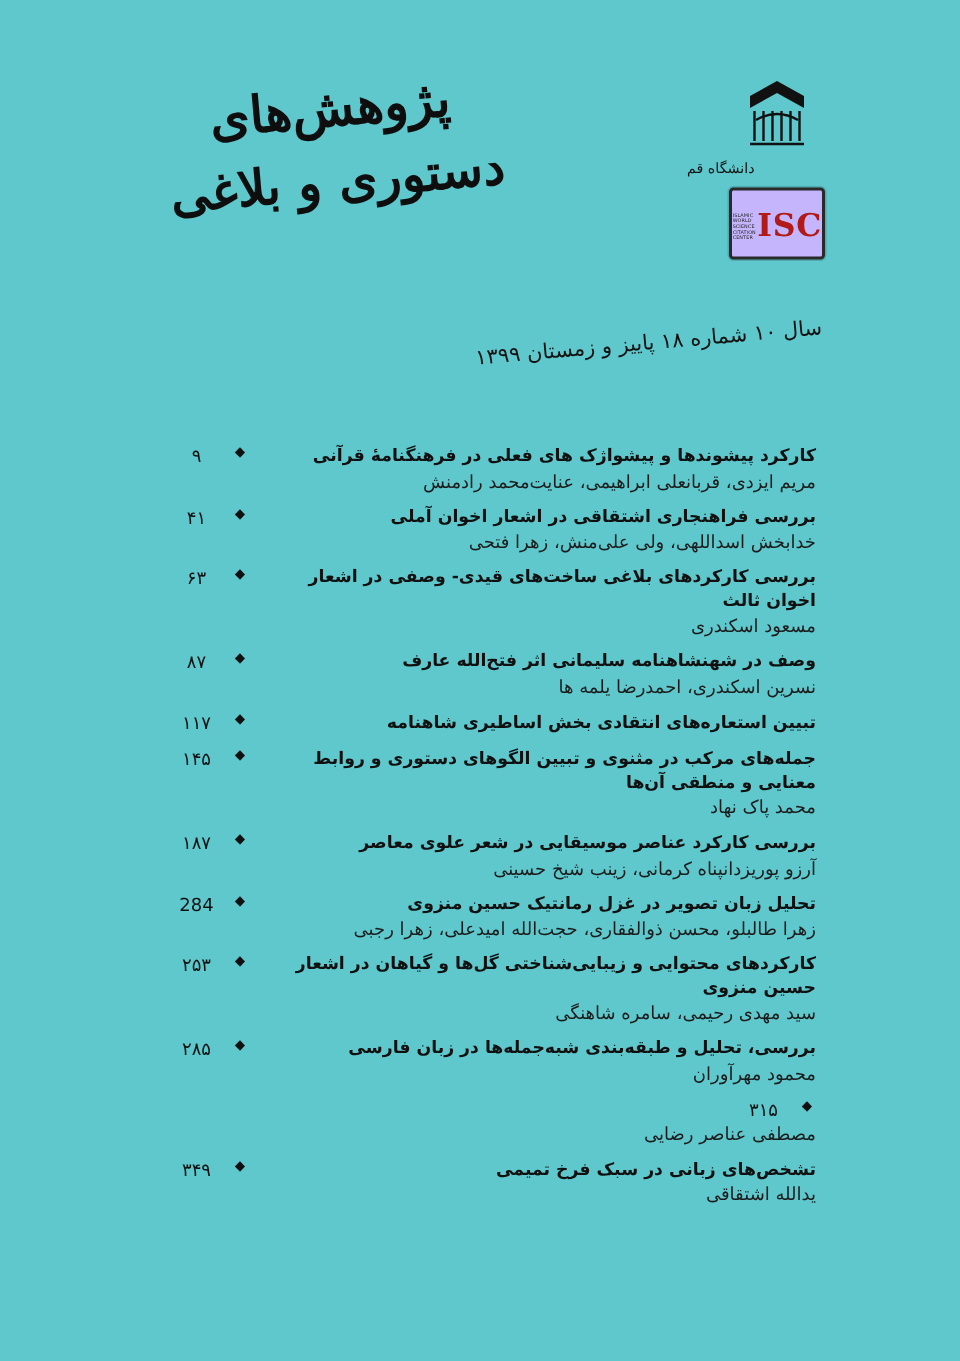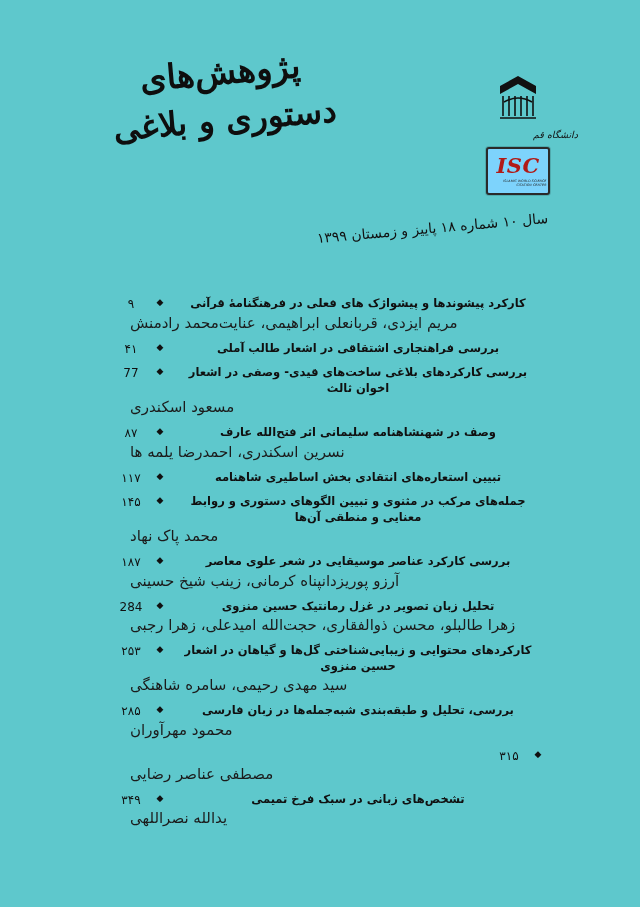--- a/index.html
+++ b/index.html
@@ -23,48 +23,47 @@
   }
 
   
   .header {
     position: relative;
     height: 270px;
   }
 
   .logo-block {
     position: absolute;
-    top: 72px;
+    top: 50px;
     right: 62px;
     width: 120px;
-    text-align: right;
-    font-style: italic;
+    text-align: left;
   }
   .uni-emblem {
     width: 54px;
     height: 54px;
     margin: 0 auto;
     position: relative;
   }
   .uni-emblem svg { display: block; }
   .uni-caption {
     font-size: 9.5px;
     margin-top: 3px;
     color: #111;
     letter-spacing: 0.2px;
   }
   .isc-badge {
     margin: 7px auto 0;
     width: 60px;
     height: 44px;
-    background: #7dd3fc;
+    background: #c4b5fd;
     border: 2px solid #2a2a2a;
     border-radius: 3px;
     display: flex;
-    flex-direction: column;
+    flex-direction: row;
     align-items: center;
     justify-content: center;
     box-shadow: 0 0 0 1px rgba(0,0,0,0.15);
   }
   .isc-badge .isc-main {
     font-family: "DejaVu Serif", "Liberation Serif", serif;
     font-weight: bold;
     font-size: 21px;
     color: #b11a17;
     line-height: 1;
@@ -131,21 +130,21 @@
     position: relative;
   }
   .entry-row {
     display: flex;
     align-items: flex-start;
     justify-content: flex-start;
     direction: rtl;
   }
   .entry-title {
     flex: 1 1 auto;
-    text-align: center;
+    text-align: right;
     font-size: 11.5px;
     line-height: 1.35;
     font-weight: bold;
     color: #101010;
     padding-left: 6px;
     direction: rtl;
   }
   .bullet {
     flex: 0 0 auto;
     width: 12px;
@@ -157,22 +156,22 @@
   .entry-page {
     flex: 0 0 46px;
     text-align: center;
     font-size: 12px;
     color: #101010;
     font-family: "DejaVu Sans", sans-serif;
     padding-top: 1px;
     order: 3;
   }
   .entry-authors {
-    text-align: left;
-    font-size: 15px;
+    text-align: right;
+    font-size: 12px;
     color: #1b1b1b;
     margin-top: 2px;
     padding-left: 22px;
     direction: rtl;
   }
 </style>
 </head>
 <body>
 
 <div class="page">
@@ -212,28 +211,29 @@
         <div class="entry-page">۹</div>
         <div class="entry-title">کارکرد پیشوندها و پیشواژک های فعلی در فرهنگنامۀ قرآنی</div>
         <div class="bullet">◆</div>
       </div>
       <div class="entry-authors">مریم ایزدی، قربانعلی ابراهیمی، عنایت‌محمد رادمنش</div>
     </div>
 
     <div class="entry">
       <div class="entry-row">
         <div class="entry-page">۴۱</div>
-        <div class="entry-title">بررسی فراهنجاری اشتقاقی در اشعار طالب آملی</div>
-        <div class="bullet">◆</div>
-      </div>
-    </div>
-
-    <div class="entry">
-      <div class="entry-row">
-        <div class="entry-page">77</div>
+        <div class="entry-title">بررسی فراهنجاری اشتقاقی در اشعار اخوان آملی</div>
+        <div class="bullet">◆</div>
+      </div>
+      <div class="entry-authors">خدابخش اسداللهی، ولی علی‌منش، زهرا فتحی</div>
+    </div>
+
+    <div class="entry">
+      <div class="entry-row">
+        <div class="entry-page">۶۳</div>
         <div class="entry-title">بررسی کارکردهای بلاغی ساخت‌های قیدی- وصفی در اشعار اخوان ثالث</div>
         <div class="bullet">◆</div>
       </div>
       <div class="entry-authors">مسعود اسکندری</div>
     </div>
 
     <div class="entry">
       <div class="entry-row">
         <div class="entry-page">۸۷</div>
         <div class="entry-title">وصف در شهنشاهنامه سلیمانی اثر فتح‌الله عارف</div>
@@ -302,17 +302,17 @@
       </div>
       <div class="entry-authors">مصطفی عناصر رضایی</div>
     </div>
 
     <div class="entry">
       <div class="entry-row">
         <div class="entry-page">۳۴۹</div>
         <div class="entry-title">تشخص‌های زبانی در سبک فرخ تمیمی</div>
         <div class="bullet">◆</div>
       </div>
-      <div class="entry-authors">یدالله نصراللهی</div>
+      <div class="entry-authors">یدالله اشتقاقی</div>
     </div>
 
   </div>
 </div>
 
 </body></html>

